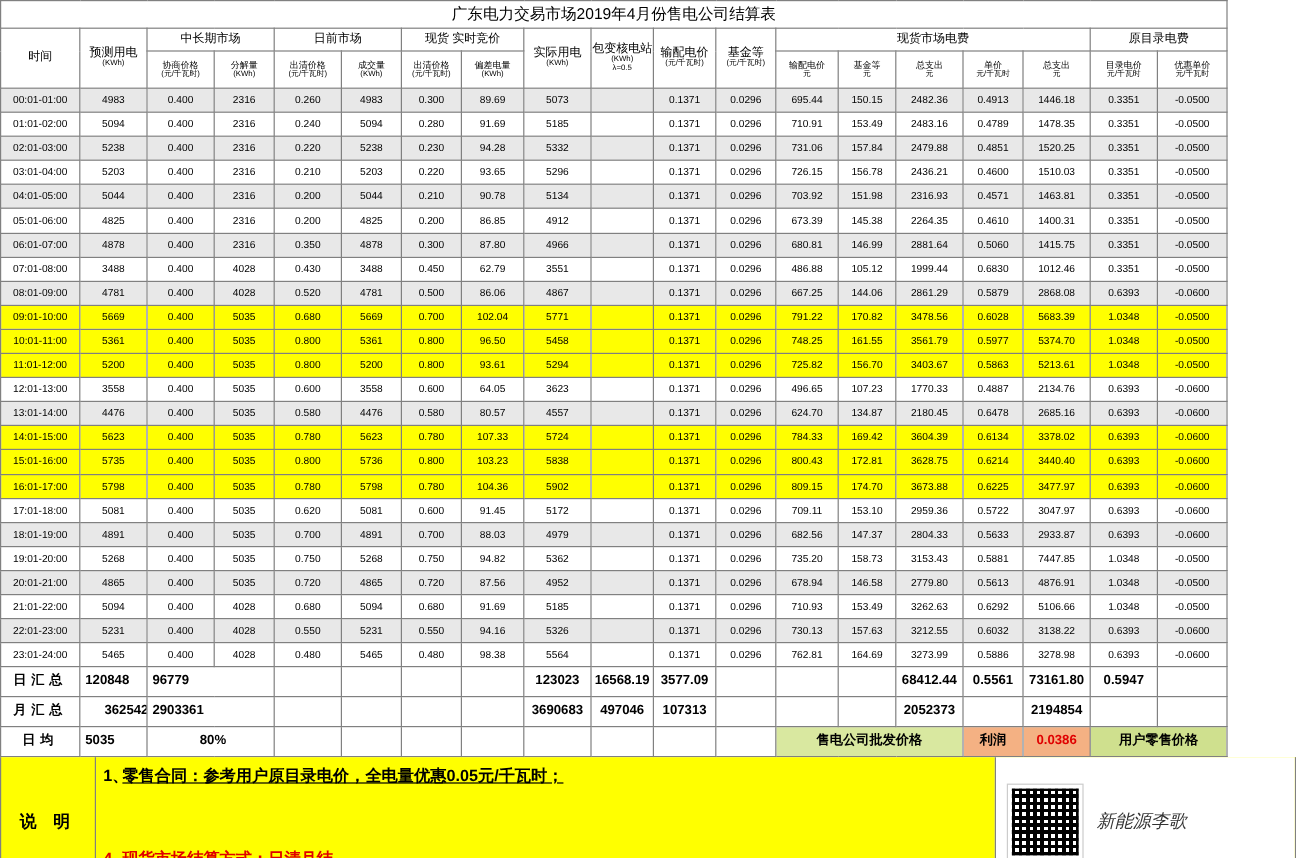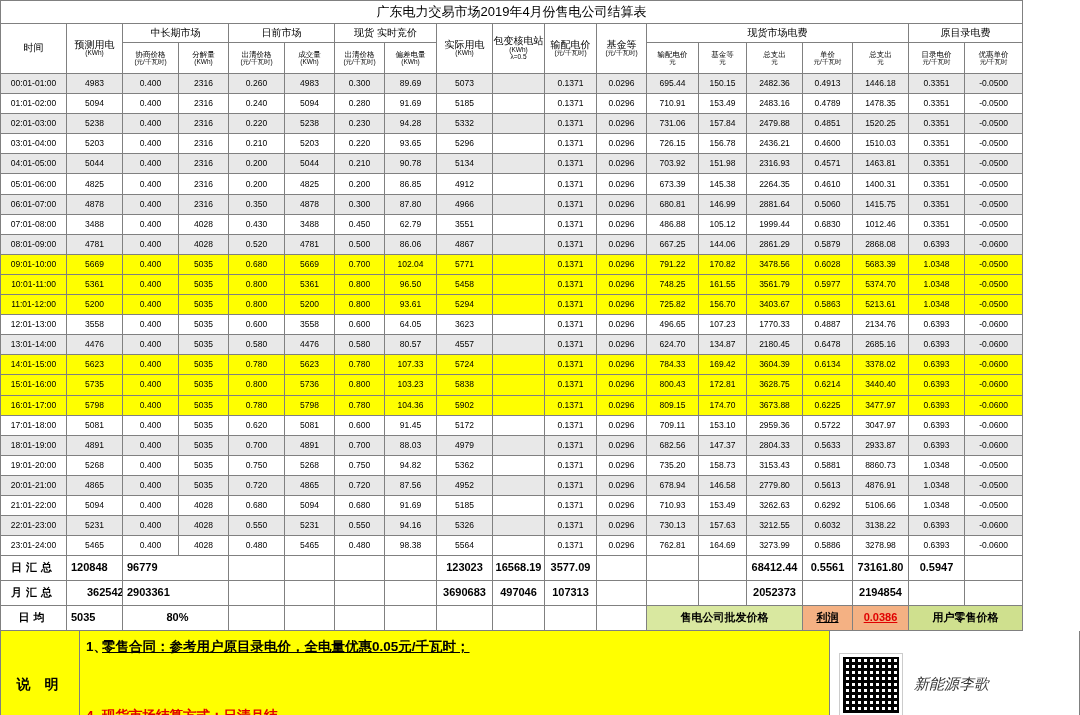--- a/index.html
+++ b/index.html
@@ -33,21 +33,21 @@
   .hdr2 td{height:30px;font-size:7.5px;background:#ffffff;line-height:1.15;margin-left:31px;}
   .hdr2 .sub{font-size:6.5px;}
   tr.data td{height:19.1px;font-size:8.5px;}
   tr.alt td{background:#e8e8e8;}
   tr.white td{background:#ffffff;}
   tr.yellow td{background:#ffff00;}
   tr.sum td{height:24px;font-size:11px;font-weight:bold;background:#ffffff;}
   tr.sum td.lbl{letter-spacing:4px;}
   .c-green{background:#d9e8a0 !important;}
   .c-green2{background:#cfe08e !important;}
-  .c-orange{background:#f4b183 !important;text-decoration:underline;}
+  .c-orange{background:#f4b183 !important;}
   .note-wrap{
     background:#ffff00;
     border:1px solid #808080;
     border-top:none;
     height:107px;
     display:flex;
     align-items:stretch;
     position:relative;
   }
   .note-label{
@@ -615,21 +615,21 @@
           <td>0.750</td>
           <td>94.82</td>
           <td>5362</td>
           <td></td>
           <td>0.1371</td>
           <td>0.0296</td>
           <td>735.20</td>
           <td>158.73</td>
           <td>3153.43</td>
           <td>0.5881</td>
-          <td>8860.73</td>
+          <td>7447.85</td>
           <td>1.0348</td>
           <td>-0.0500</td>
         </tr>
         <tr class="data alt">
           <td>20:01-21:00</td>
           <td>4865</td>
           <td>0.400</td>
           <td>5035</td>
           <td>0.720</td>
           <td>4865</td>

